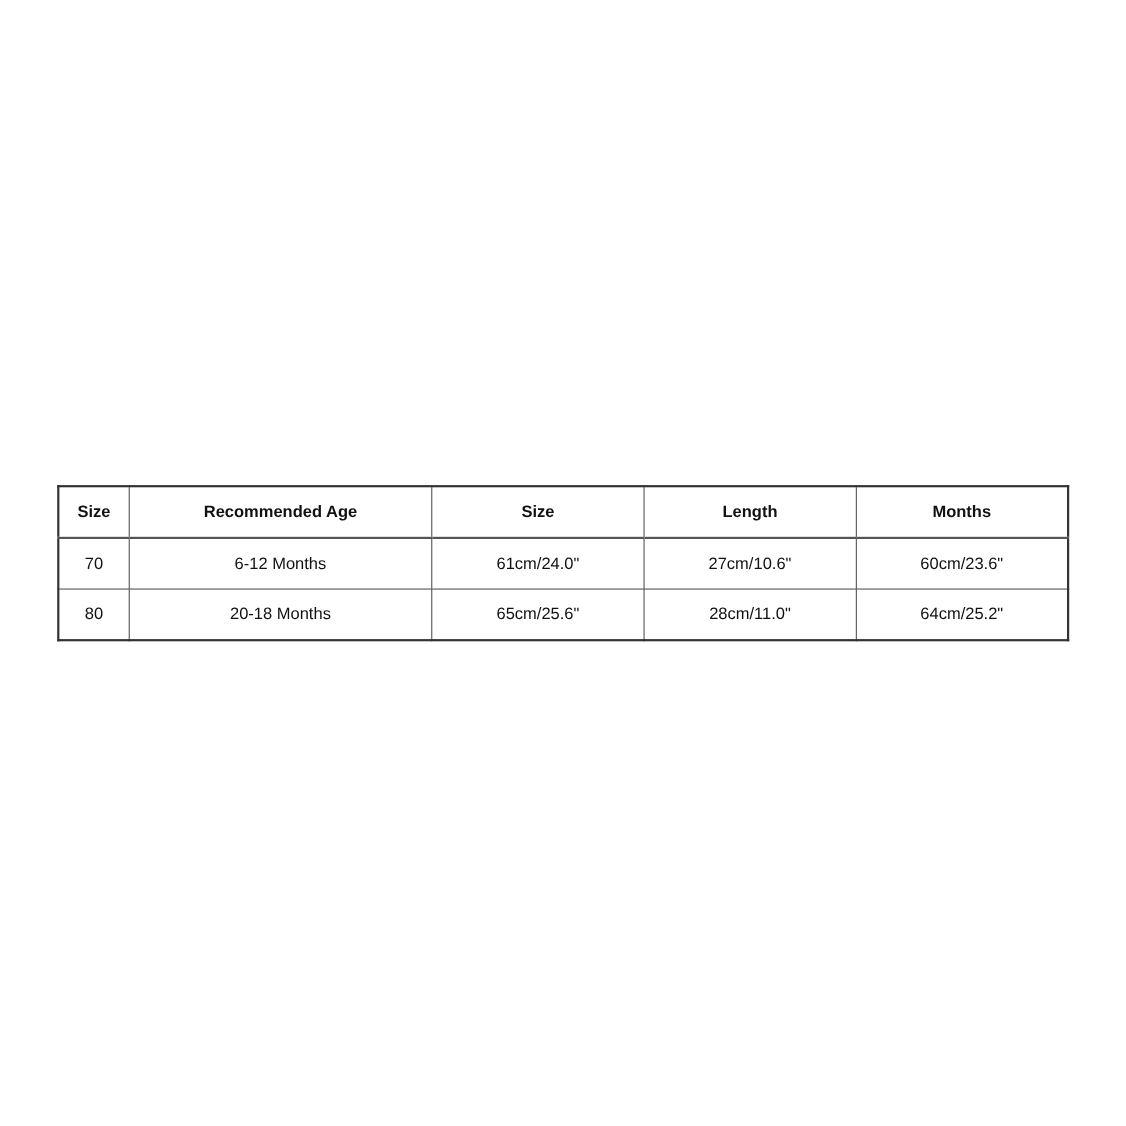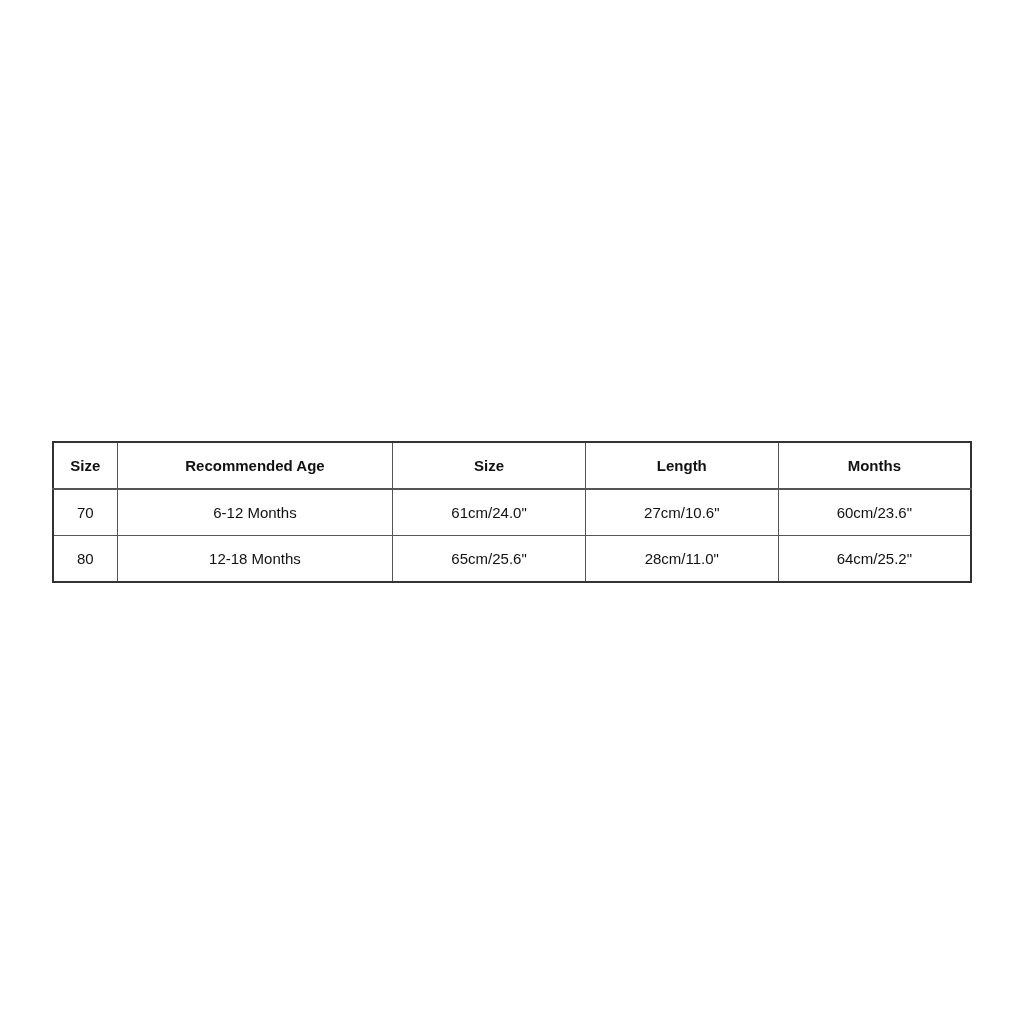--- a/index.html
+++ b/index.html
@@ -83,20 +83,20 @@
     <tbody id="table-body">
         <tr>
           <td>70</td>
           <td>6-12 Months</td>
           <td>61cm/24.0"</td>
           <td>27cm/10.6"</td>
           <td>60cm/23.6"</td>
         </tr>
         <tr>
           <td>80</td>
-          <td>12-18 Months</td>
+          <td>20-18 Months</td>
           <td>65cm/25.6"</td>
           <td>28cm/11.0"</td>
           <td>64cm/25.2"</td>
         </tr>
       </tbody>
   </table>
 </div>
 
 </body></html>

